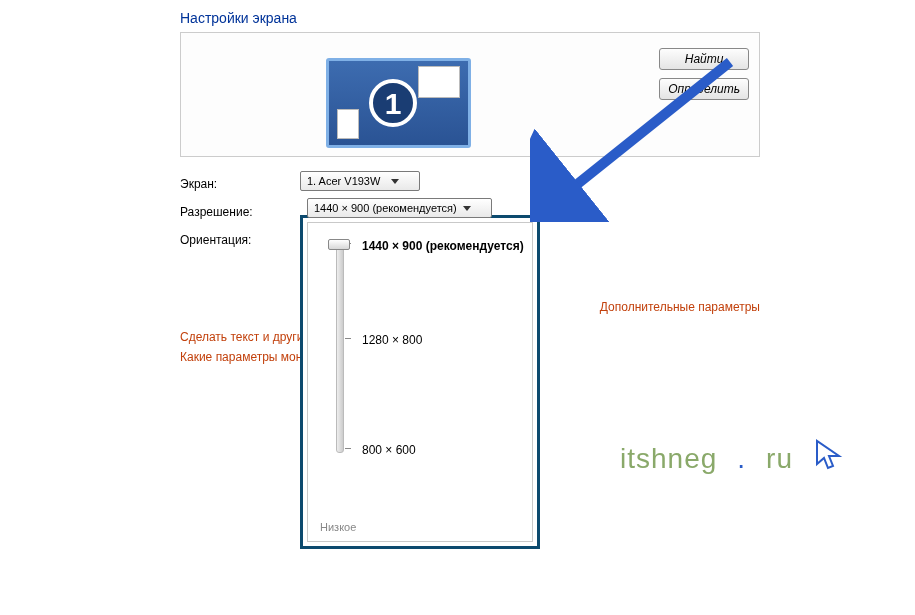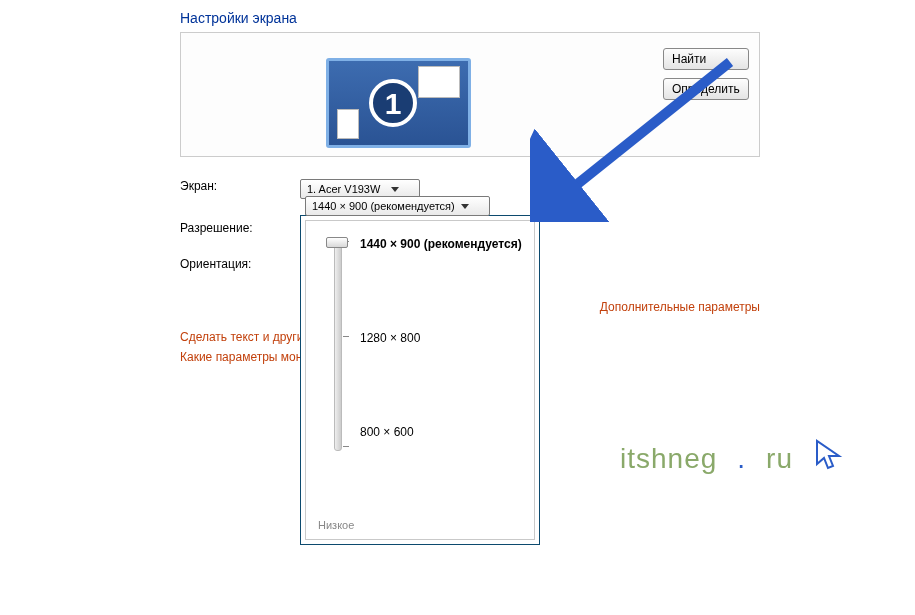--- a/index.html
+++ b/index.html
@@ -71,45 +71,47 @@
     width: 22px;
     height: 30px;
     background: #fff;
     border: 1px solid #bbb;
   }
   .btn {
     display: inline-block;
     min-width: 86px;
     height: 22px;
     line-height: 20px;
+    text-align: center;
     border: 1px solid #888;
     border-radius: 3px;
     background: linear-gradient(#fdfdfd, #e4e4e4);
     font-size: 12px;
     padding: 0 8px;
     cursor: pointer;
+    font-style: italic;
   }
   .btn.disabled {
     color: #999;
     border-color: #bbb;
     background: linear-gradient(#fafafa,#eee);
     cursor: default;
   }
   .side-btns {
     position: absolute;
     right: 10px;
     top: 15px;
     display: flex;
     flex-direction: column;
     gap: 8px;
   }
   .form-row {
     display: flex;
-    align-items: flex-start;
-    margin-top: 22px;
+    align-items: flex-end;
+    margin-top: 14px;
   }
   .form-row .lbl { width: 120px; }
   .dropdown {
     display: inline-flex;
     align-items: center;
     justify-content: space-between;
     height: 20px;
     border: 1px solid #7a7a7a;
     border-radius: 2px;
     background: linear-gradient(#fff,#e9e9e9);
@@ -157,21 +159,21 @@
     border-radius: 0 3px 3px 0;
     background: linear-gradient(#fdfdfd,#e4e4e4);
   }
 
   
   .popup-wrap {
     position: absolute;
     left: 300px;
     top: 215px;
     width: 240px;
-    border: 1px solid #0c4a6e;
+    border: 3px solid #0c4a6e;
     background: #fff;
     padding: 4px;
     z-index: 10;
   }
   .popup-inner {
     border: 1px solid #c9c9c9;
     padding: 10px 12px 8px 12px;
     position: relative;
     height: 320px;
   }
@@ -301,21 +303,21 @@
   </div>
   <div class="popup-inner">
     <div class="slider-area">
       <div class="vtrack"></div>
       <div class="vtick" style="top:0"></div>
       <div class="vtick" style="top:95px"></div>
       <div class="vtick" style="top:205px"></div>
       <div class="thumb"></div>
       <div class="res-label bold" style="top:-4px">1440 × 900 (рекомендуется)</div>
       <div class="res-label" style="top:90px">1280 × 800</div>
-      <div class="res-label" style="top:184px">800 × 600</div>
+      <div class="res-label" style="top:200px">800 × 600</div>
     </div>
     <div class="scale-lbl" style="position:absolute;bottom:8px;left:12px">Низкое</div>
   </div>
 </div>
 
 <svg class="arrow" viewBox="0 0 220 170">
   <defs>
     <marker id="ah" markerWidth="14" markerHeight="14" refX="3" refY="7" orient="auto">
       <polygon points="0,0 14,7 0,14" fill="#2a5cc8"></polygon>
     </marker>

